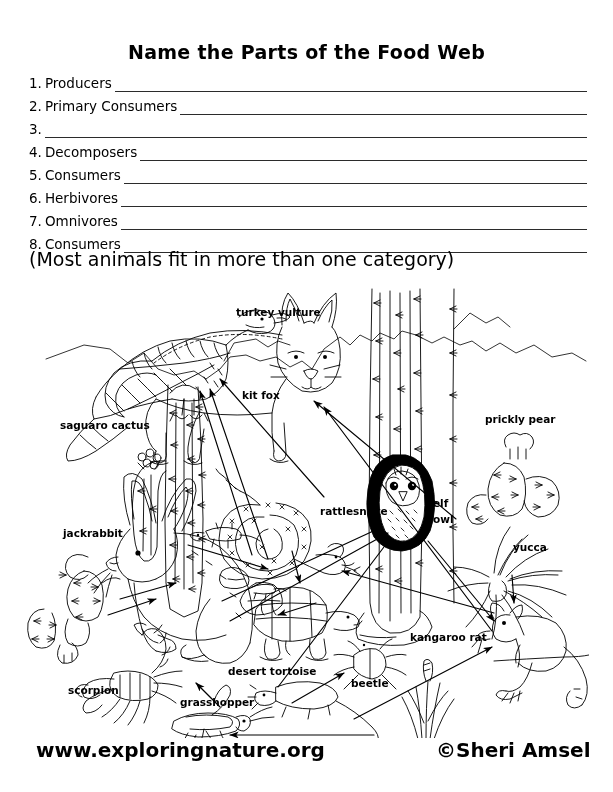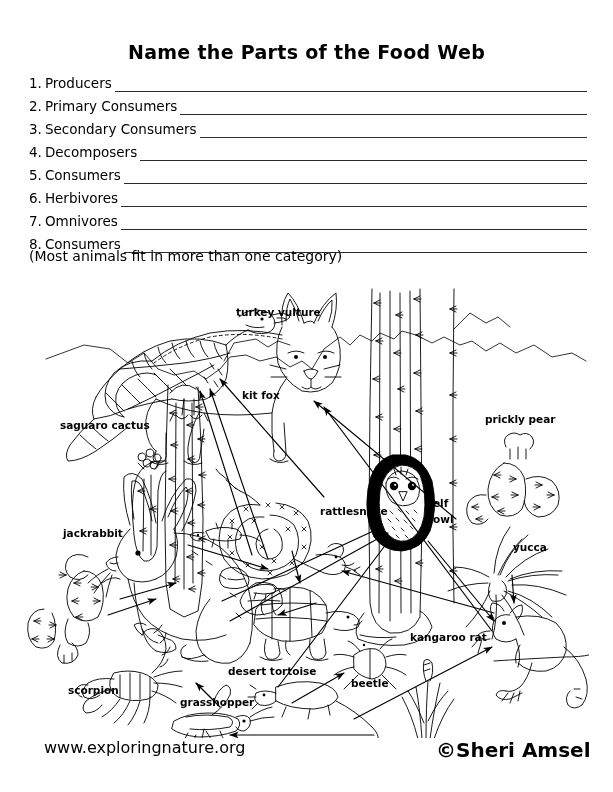--- a/index.html
+++ b/index.html
@@ -50,21 +50,21 @@
   }
   .prompt-rule {
     flex: 1 1 auto;
     border-bottom: 1.4px solid #2b2b2b;
     height: 13px;
   }
   #category-note {
     position: absolute;
     top: 248px;
     left: 29px;
-    font-size: 14px;
+    font-size: 19px;
     white-space: nowrap;
   }
 
   
   #food-web-illustration {
     position: absolute;
     top: 283px;
     left: 24px;
     width: 565px;
     height: 455px;
@@ -81,23 +81,22 @@
     font-size: 10.5px;
     font-weight: 600;
     fill: #000;
   }
 
   
   #footer-site {
     position: absolute;
     left: 36px;
     top: 738px;
-    font-size: 16px;
-    font-weight: normal;
-    margin-left: 8px;
+    font-size: 20px;
+    font-weight: bold;
   }
   #footer-copyright {
     position: absolute;
     left: 436px;
     top: 738px;
     font-size: 20px;
     font-weight: bold;
   }
 </style>
 </head>
@@ -114,21 +113,20 @@
   </div>
 
   <div class="prompt-row">
     <span class="prompt-label">2.</span>
     <span class="prompt-label">Primary Consumers</span>
     <span class="prompt-rule"></span>
   </div>
 
   <div class="prompt-row">
     <span class="prompt-label">3.</span>
-    <span class="prompt-label">Secondary Consumers</span>
     <span class="prompt-rule"></span>
   </div>
 
   <div class="prompt-row">
     <span class="prompt-label">4.</span>
     <span class="prompt-label">Decomposers</span>
     <span class="prompt-rule"></span>
   </div>
 
   <div class="prompt-row">

